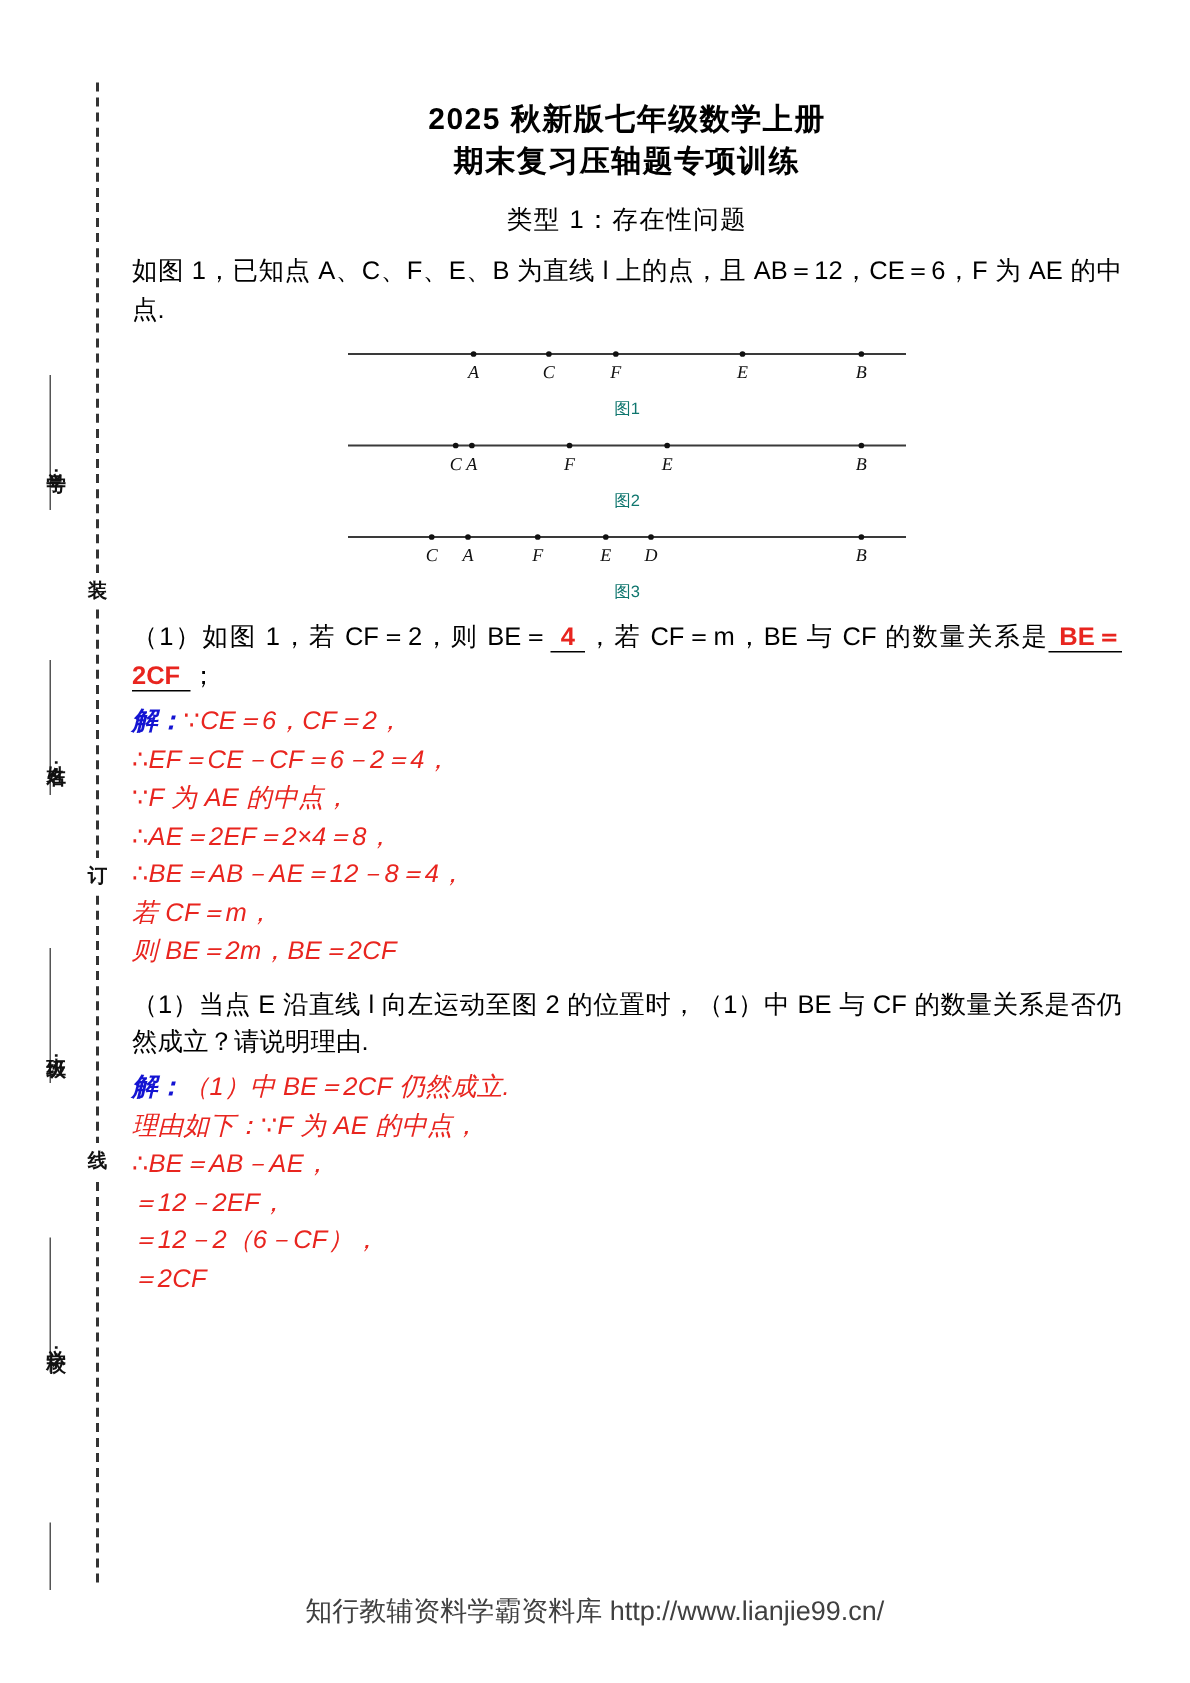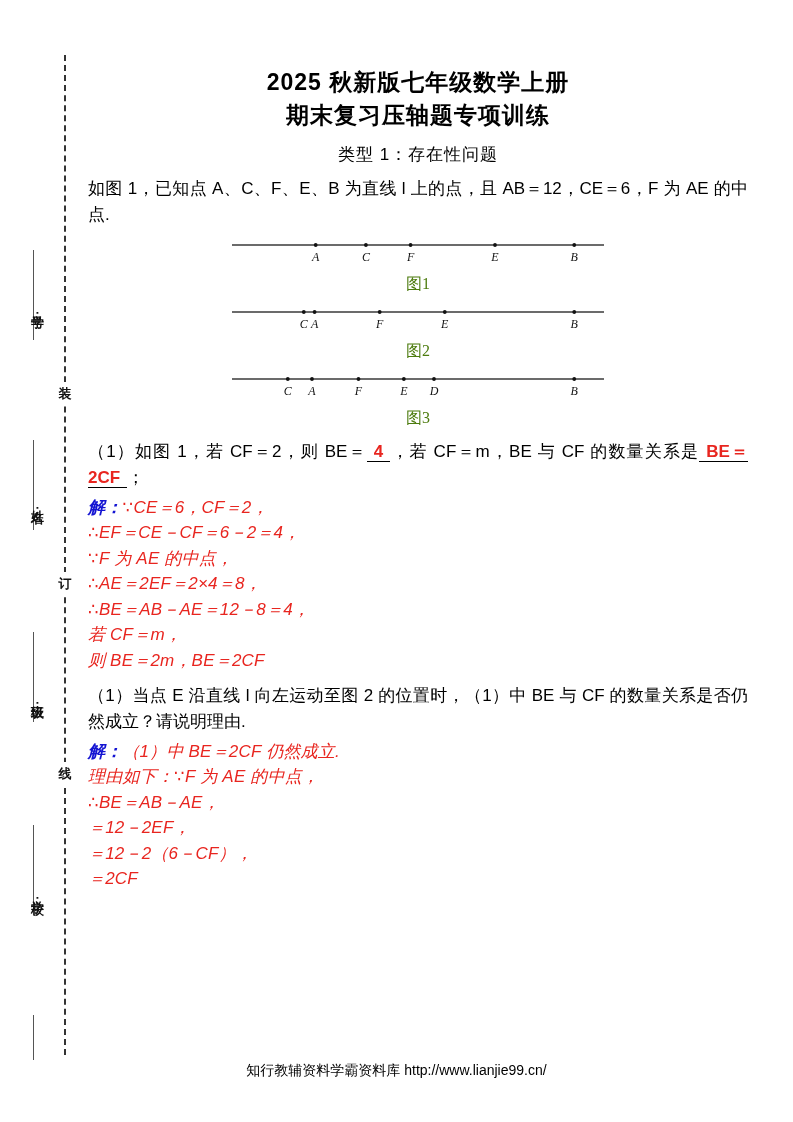--- a/index.html
+++ b/index.html
@@ -62,21 +62,21 @@
   #content {
     position: absolute;
     left: 88px;
     top: 0;
     width: 660px;
   }
 
   .title-line {
     text-align: center;
     font-weight: bold;
-    font-size: 23px;
+    font-size: 20px;
     letter-spacing: 1px;
     line-height: 1.42;
     color: #000;
   }
   #title-block { margin-top: 66px; }
 
   .subtype-title {
     text-align: center;
     font-weight: normal;
     font-size: 17px;
@@ -90,24 +90,24 @@
     text-align: justify;
     margin-top: 10px;
     color: #000;
   }
 
   
   .figure-block { margin-top: 8px; }
   .fig-svg { display: block; margin: 0 auto; }
   .fig-caption {
     text-align: center;
-    font-size: 16px;
+    font-size: 11px;
     margin-top: 2px;
-    color: #4d7c0f;
-    font-family: Liberation Serif, serif;
+    color: #0f766e;
+    font-family: Liberation Sans, sans-serif;
   }
 
   
   .answer-blank {
     color: #e8251f;
     border-bottom: 1.3px solid #000;
     padding: 0 7px;
     font-weight: bold;
   }
   .solution-line {
@@ -124,22 +124,22 @@
   #q1-solution { margin-top: 4px; }
   #q2-solution { margin-top: 4px; }
 
   
   #footer {
     position: absolute;
     left: 0;
     top: 1062px;
     width: 793px;
     text-align: center;
-    font-size: 14px;
-    color: #000000;
+    font-size: 18px;
+    color: #404040;
   }
 </style>
 </head>
 <body>
 
 <div id="margin-area">
   <div class="margin-solid-line" style="top:250px;height:90px;"></div>
   <div class="margin-solid-line" style="top:440px;height:90px;"></div>
   <div class="margin-solid-line" style="top:632px;height:90px;"></div>
   <div class="margin-solid-line" style="top:825px;height:90px;"></div>

